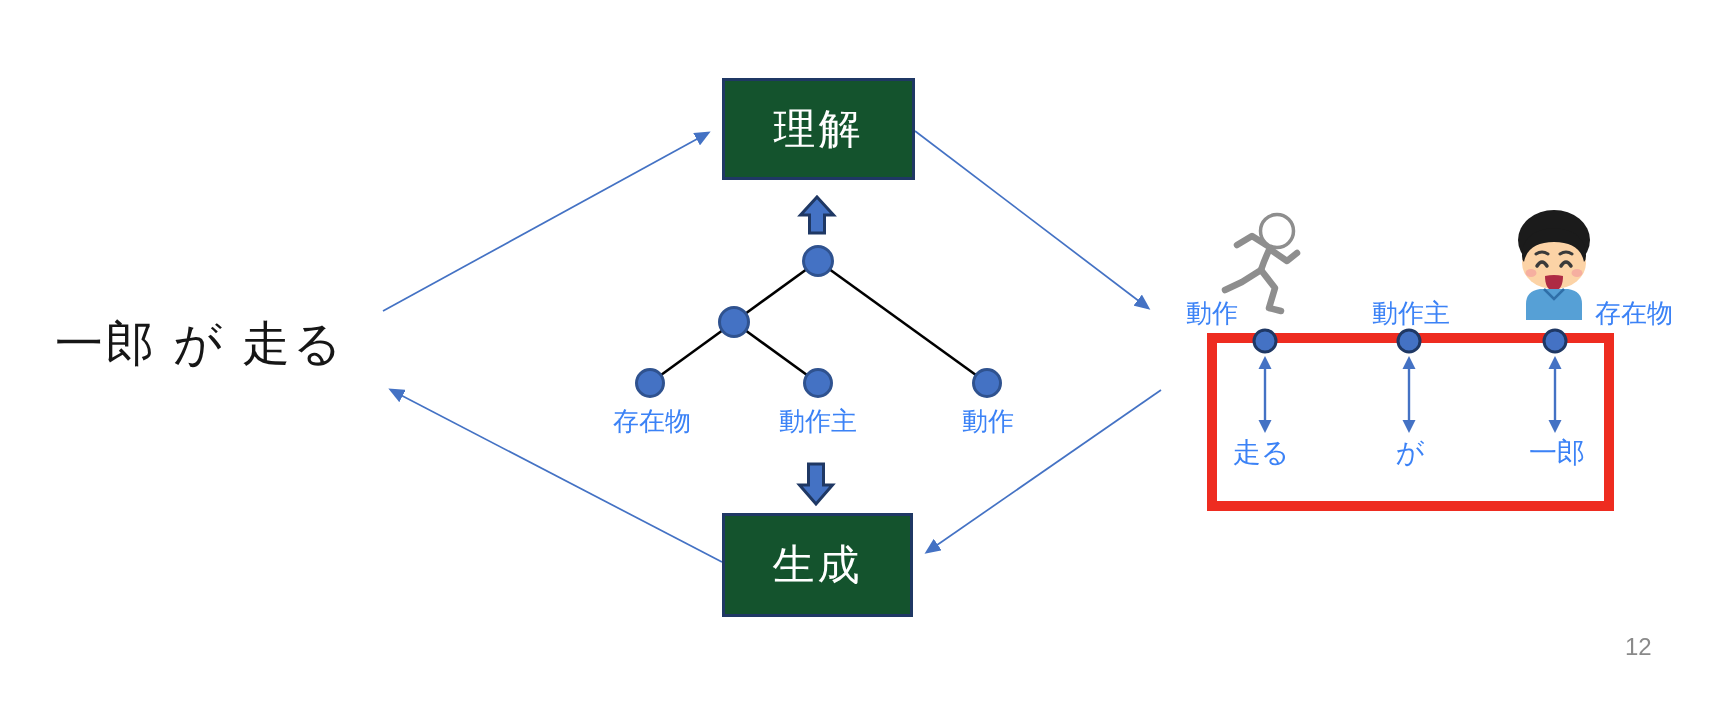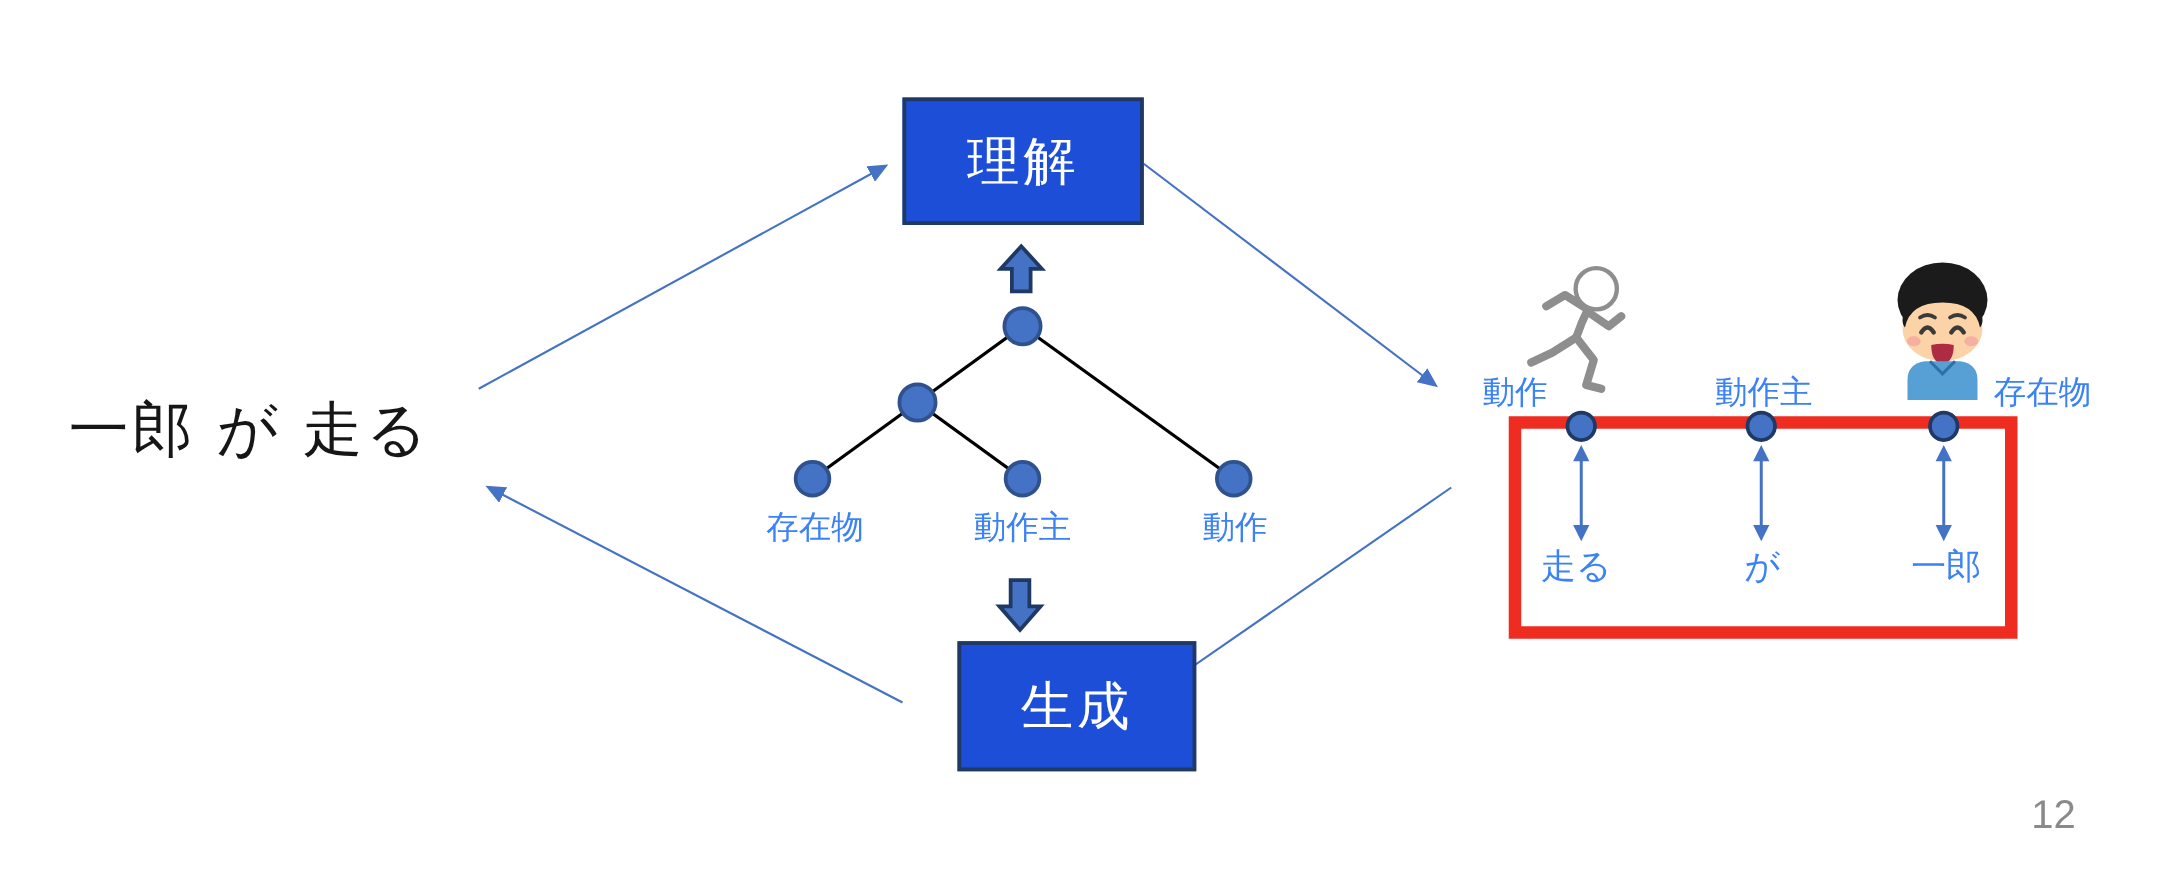--- a/index.html
+++ b/index.html
@@ -23,39 +23,39 @@
     left:44px; top:312px;
     font-size:48px;
     letter-spacing:3px;
     color:#161616;
     white-space:nowrap;
     margin-left:11px;
   }
   .procbox{
     position:absolute;
     width:193px; height:102px;
-    background:#1d4ed8;
+    background:#14532d;
     border:3px solid #1F3864;
     box-sizing:border-box;
     display:flex; align-items:center; justify-content:center;
   }
   .procbox span{
     color:#ffffff;
     font-size:42px;
     letter-spacing:3px;
   }
   .box-understand{ left:722px; top:78px; }
-  .box-generate{ left:722px; top:513px; width:191px; height:104px;margin-left:44px; }
+  .box-generate{ left:722px; top:513px; width:191px; height:104px; }
   .treelbl{ font-size:26px; top:407px; }
   .rolelbl{ font-size:26px; top:299px; }
   .wordlbl{ font-size:28px; top:438px; }
   .pagenum{
     position:absolute;
     left:1625px; top:633px;
-    font-size:32px;
+    font-size:24px;
     color:#8A8A8A;
   }
 </style>
 </head>
 <body>
 
 <div class="stage">
 
   <svg class="layer" width="1728" height="712" viewBox="0 0 1728 712">
     <defs>

